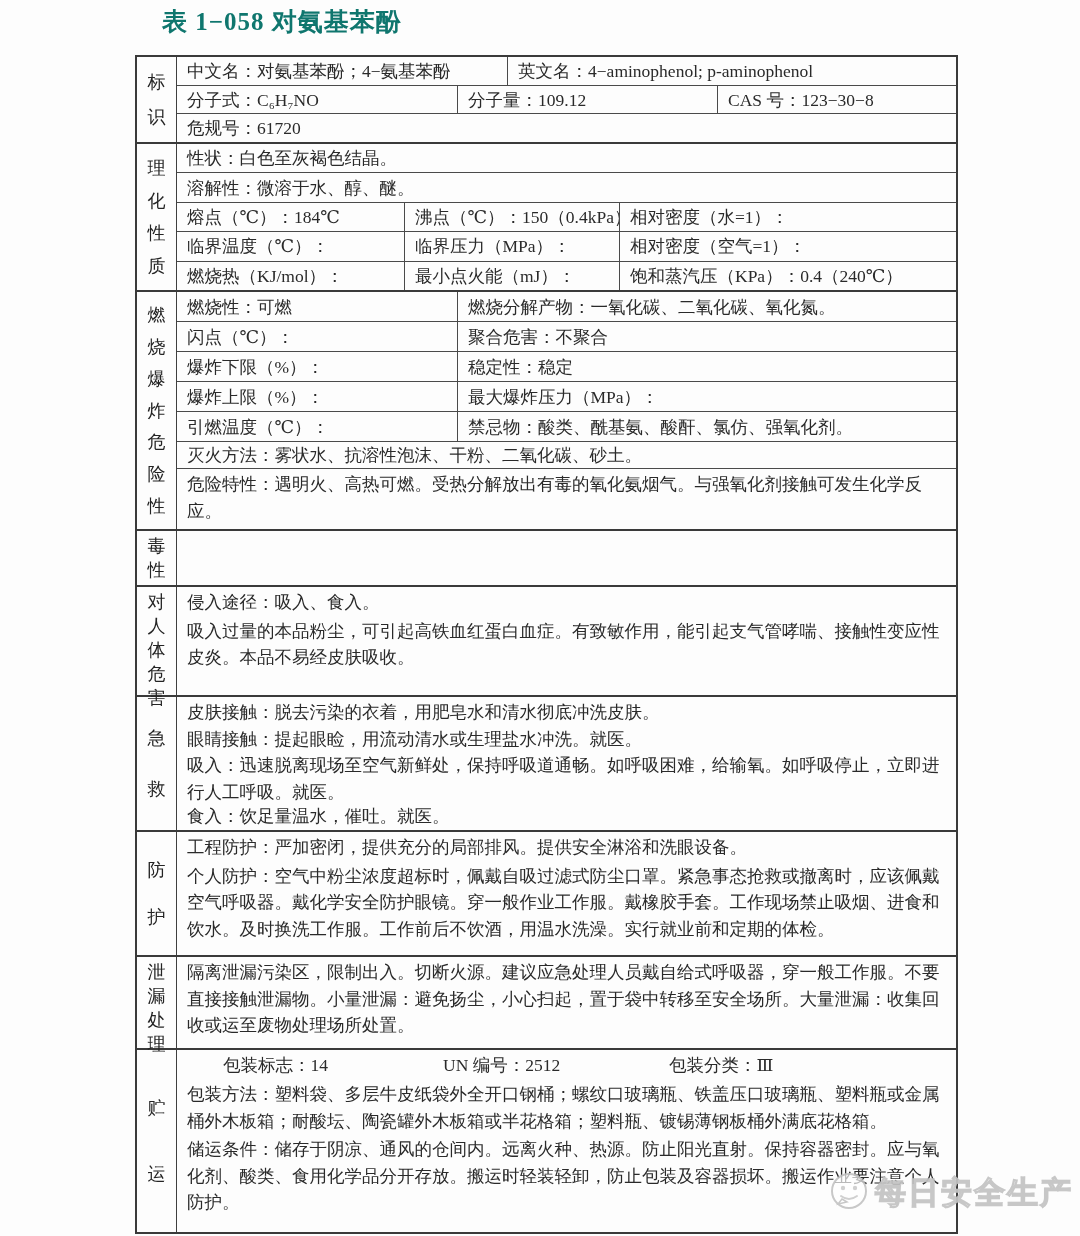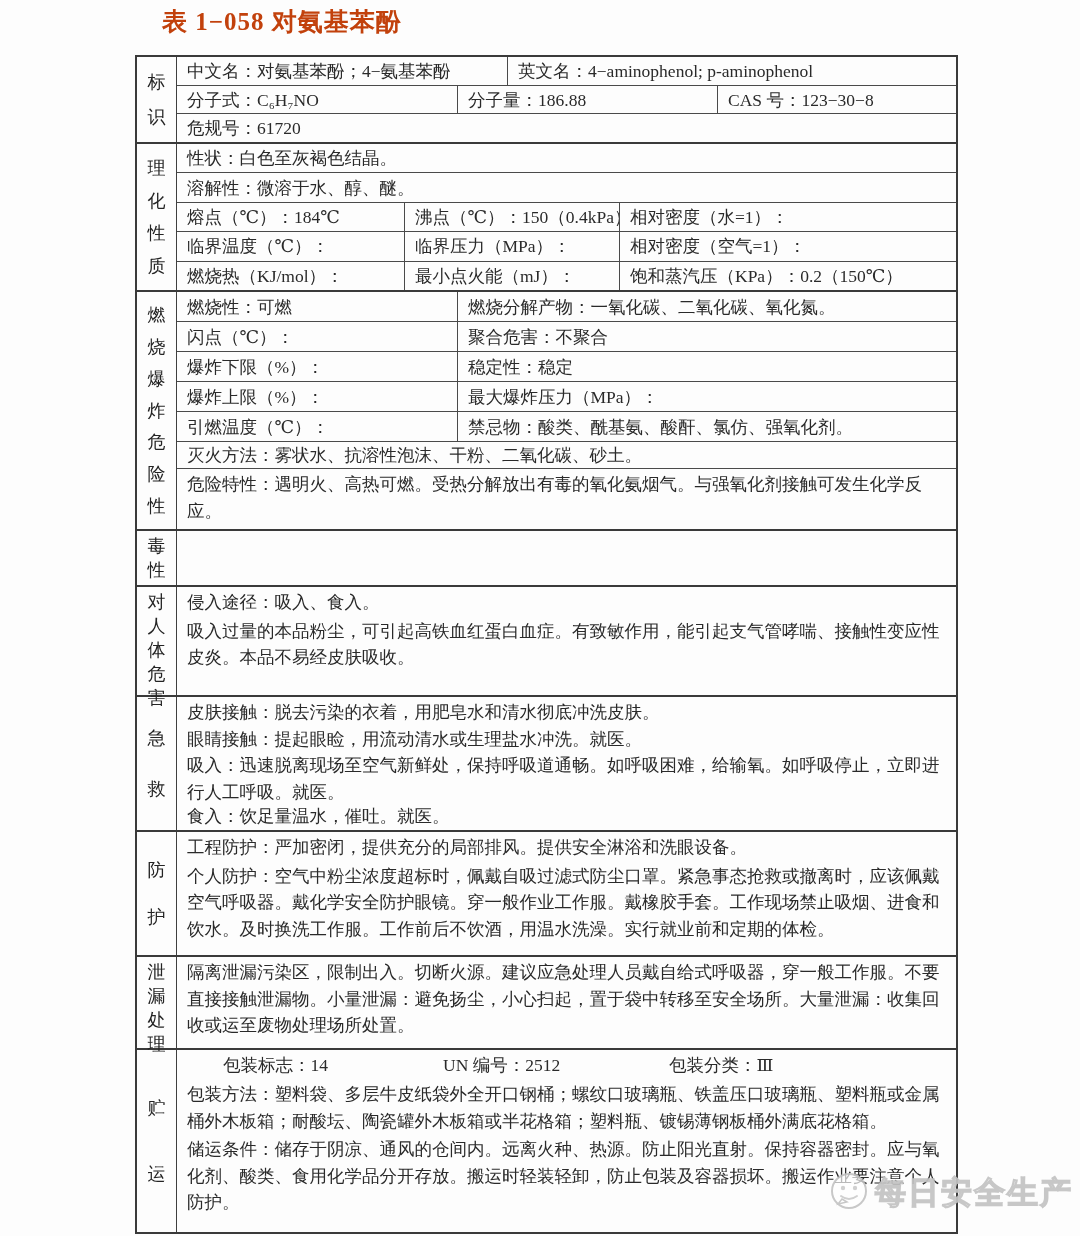--- a/index.html
+++ b/index.html
@@ -5,21 +5,21 @@
   * { margin:0; padding:0; box-sizing:border-box; }
   html,body { background:#ffffff; }
   .canvas {
     position:relative; width:1080px; height:1236px; margin:0 auto;
     background:#fdfdfd; color:#2a2a2a;
     font-family:"Liberation Serif","DejaVu Serif",serif;
     overflow:hidden;
   }
   .doc-title {
     position:absolute; left:162px; top:5px;
-    font-size:25px; font-weight:700; letter-spacing:1px; color:#c2410c;
+    font-size:25px; font-weight:700; letter-spacing:1px; color:#0f766e;
   }
   .hz-table {
     position:absolute; left:135px; top:55px; width:823px;
     border:2px solid #3a3a3a; display:flex; flex-direction:column;
   }
   .sec { display:flex; border-bottom:2px solid #3a3a3a; }
   .sec:last-child { border-bottom:none; }
   .sec-label {
     width:40px; min-width:40px; border-right:1px solid #3f3f3f;
     display:flex; flex-direction:column; justify-content:space-evenly;
@@ -73,21 +73,21 @@
           <span>标</span>
           <span>识</span>
         </div>
       <div class="sec-body">
         <div class="row frow">
           <div class="cell" style="width:331px">中文名：对氨基苯酚；4−氨基苯酚</div>
           <div class="cell last">英文名：4−aminophenol; p-aminophenol</div>
         </div>
         <div class="row frow">
           <div class="cell" style="width:281px">分子式：C₆H₇NO</div>
-          <div class="cell" style="width:260px">分子量：186.88</div>
+          <div class="cell" style="width:260px">分子量：109.12</div>
           <div class="cell last">CAS 号：123−30−8</div>
         </div>
         <div class="row frow">
           <div class="cell last">危规号：61720</div>
         </div>
       </div>
     </div>
 
     <div class="sec" style="height:148px">
       <div class="sec-label">
@@ -109,21 +109,21 @@
           <div class="cell last">相对密度（水=1）：</div>
         </div>
         <div class="row frow">
           <div class="cell" style="width:228px">临界温度（℃）：</div>
           <div class="cell" style="width:215px">临界压力（MPa）：</div>
           <div class="cell last">相对密度（空气=1）：</div>
         </div>
         <div class="row frow">
           <div class="cell" style="width:228px">燃烧热（KJ/mol）：</div>
           <div class="cell" style="width:215px">最小点火能（mJ）：</div>
-          <div class="cell last">饱和蒸汽压（KPa）：0.2（150℃）</div>
+          <div class="cell last">饱和蒸汽压（KPa）：0.4（240℃）</div>
         </div>
       </div>
     </div>
 
     <div class="sec" style="height:239px">
       <div class="sec-label">
           <span>燃</span>
           <span>烧</span>
           <span>爆</span>
           <span>炸</span>

